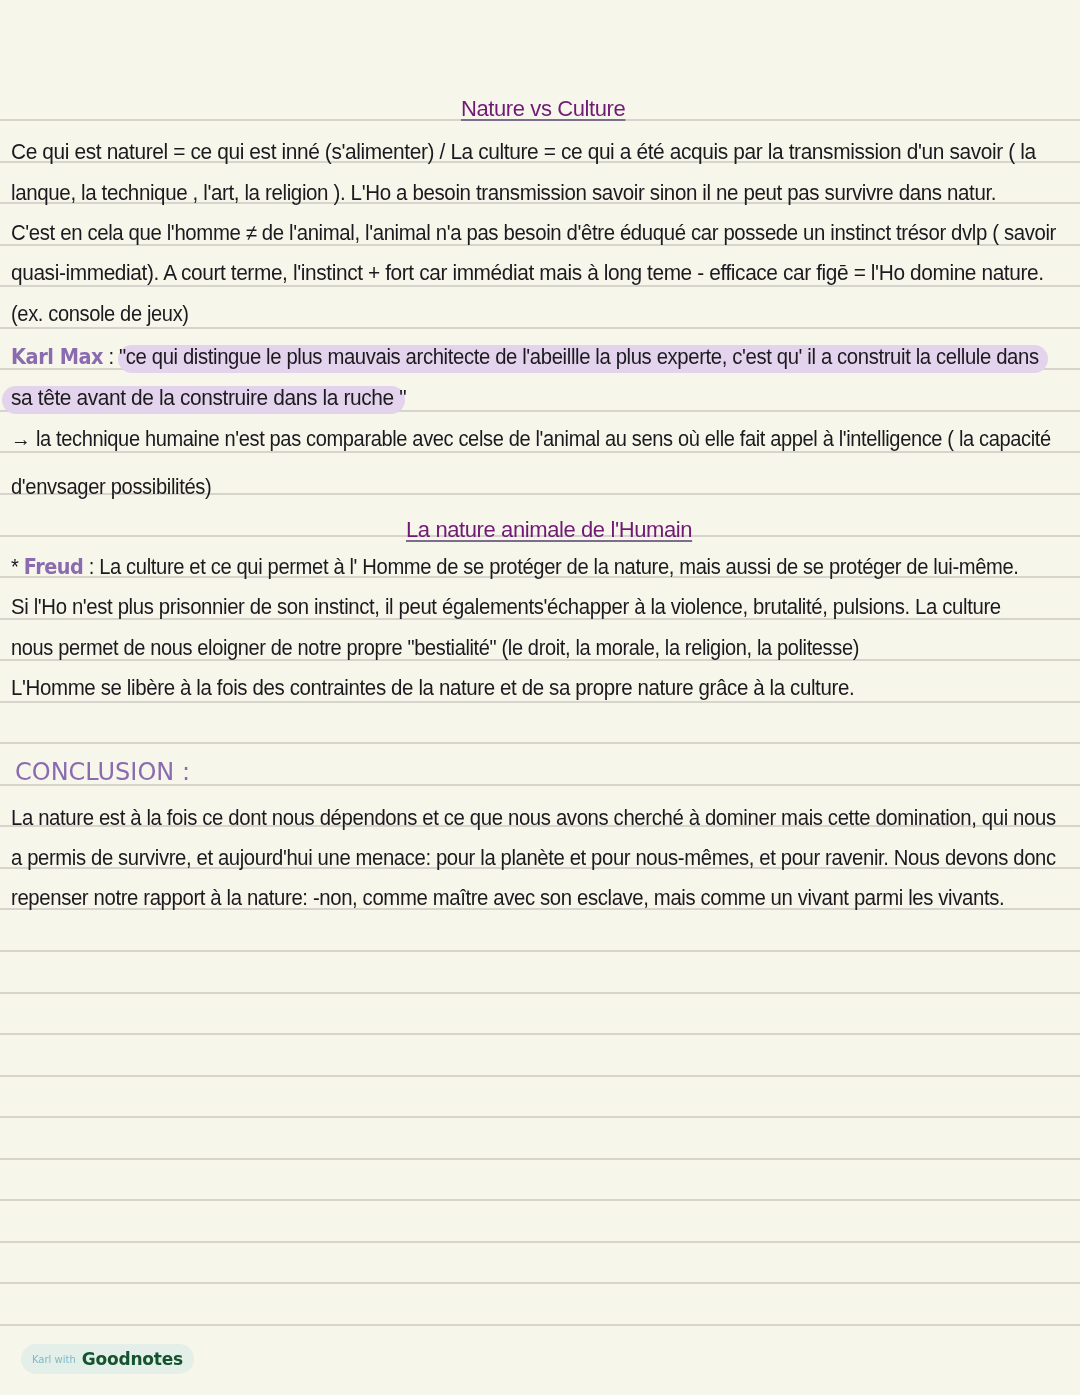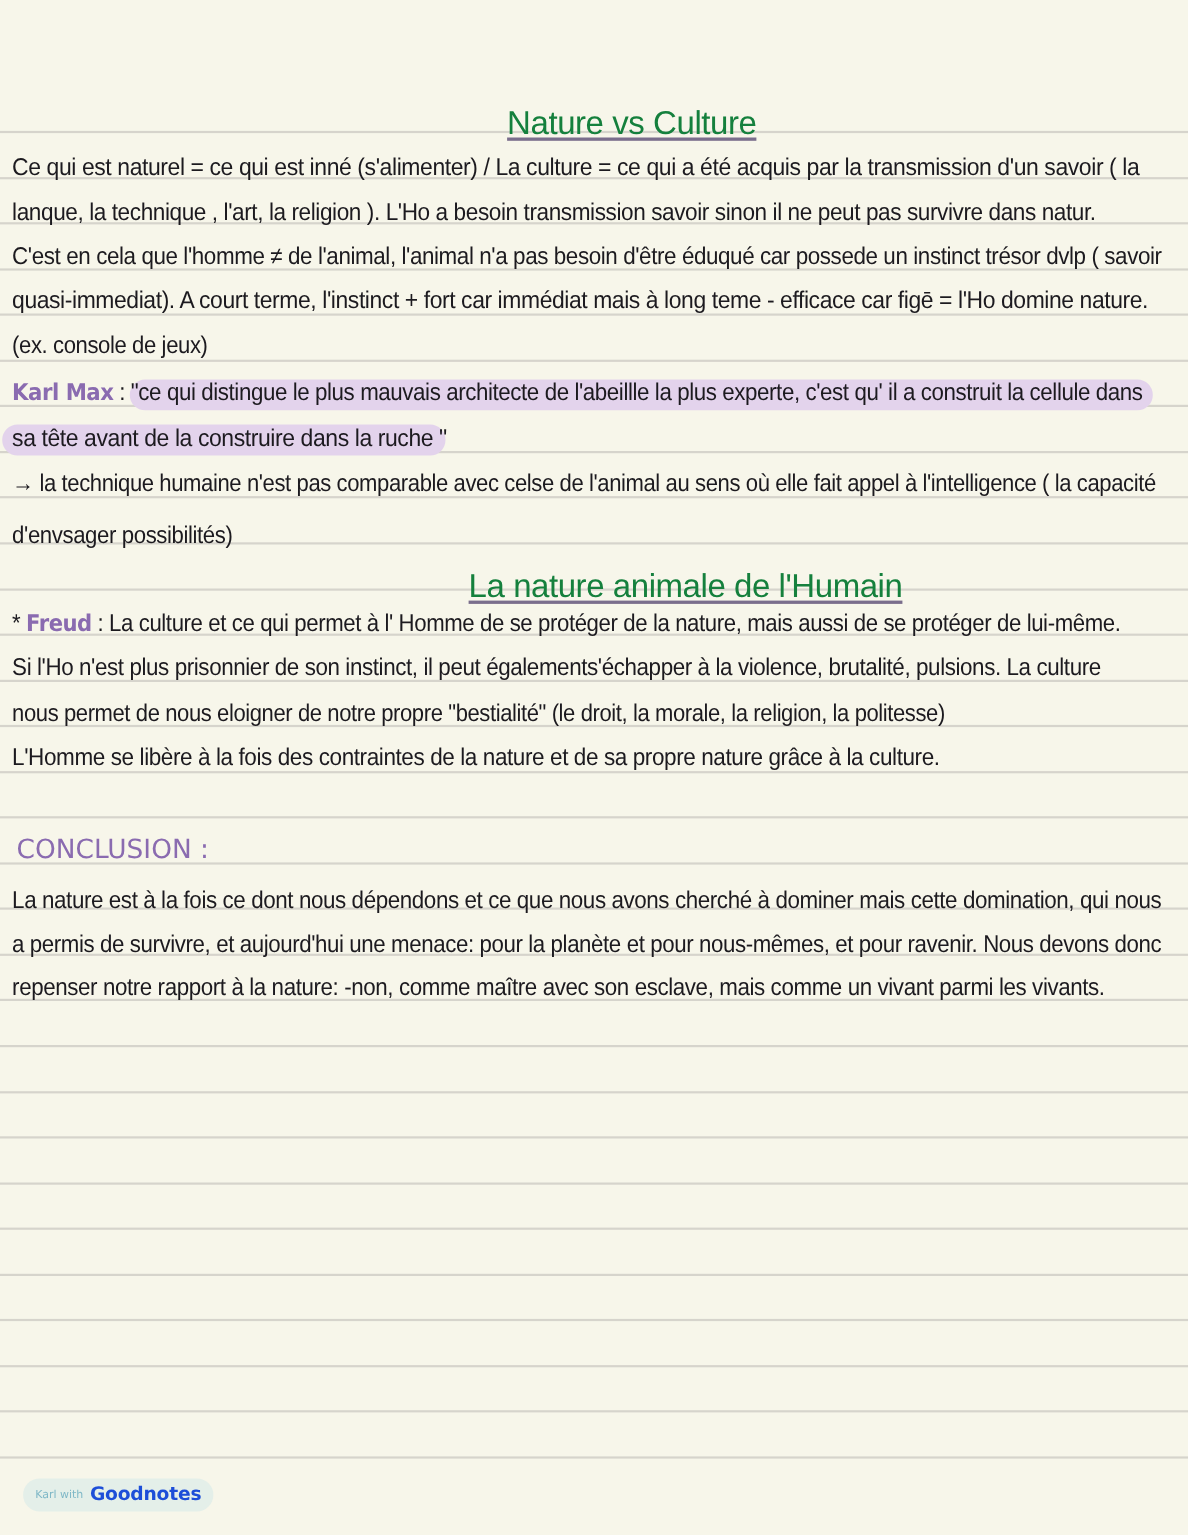--- a/index.html
+++ b/index.html
@@ -22,22 +22,22 @@
     position: absolute;
     left: 11px;
     white-space: nowrap;
     color: #1c1a1f;
     font-size: 22px;
     letter-spacing: -0.4px;
     transform-origin: left center;
   }
   .heading {
     position: absolute;
-    color: #15803d;
-    font-size: 30px;
+    color: #701a75;
+    font-size: 22px;
     text-decoration: underline;
     text-decoration-color: #7a6e8c;
     text-underline-offset: 3px;
     white-space: nowrap;
     letter-spacing: -0.4px;
   }
   .name {
     color: #8a6bb0;
     font-weight: bold;
     font-family: "DejaVu Sans", sans-serif;
@@ -65,21 +65,21 @@
     height: 30px;
     border-radius: 15px;
     background: #e4efe9;
     display: flex;
     align-items: center;
     justify-content: center;
     gap: 6px;
     font-family: "DejaVu Sans", sans-serif;
   }
   .badge .made { font-size: 10px; color: #7fb8c7; }
-  .badge .brand { font-size: 17px; color: #1d4ed8; font-weight: 600; letter-spacing: -0.2px; }
+  .badge .brand { font-size: 17px; color: #14532d; font-weight: 600; letter-spacing: -0.2px; }
 </style>
 </head>
 <body>
 
 <div id="rules">
     <div class="rule" style="top: 119px;"></div>
     <div class="rule" style="top: 161px;"></div>
     <div class="rule" style="top: 202px;"></div>
     <div class="rule" style="top: 244px;"></div>
     <div class="rule" style="top: 285px;"></div>
@@ -124,21 +124,21 @@
 <div class="line" style="top: 344px; transform: scaleX(0.921973);">
   <span class="name">Karl Max</span><span> : </span><span>"ce qui distingue le plus mauvais architecte de l'abeillle la plus experte, c'est qu' il a construit la cellule dans</span>
 </div>
 <div class="line" style="top: 385px; transform: scaleX(0.949519);">sa tête avant de la construire dans la ruche "</div>
 
 <div class="line" style="top: 426px; transform: scaleX(0.911481);">
   <span>→</span><span> la technique humaine n'est pas comparable avec celse de l'animal au sens où elle fait appel à l'intelligence ( la capacité</span>
 </div>
 <div class="line" style="top: 474px; transform: scaleX(0.917431);">d'envsager possibilités)</div>
 
-<div class="heading" style="left:426px; top:517px;">La nature animale de l'Humain</div>
+<div class="heading" style="left:406px; top:517px;">La nature animale de l'Humain</div>
 
 <div class="line" style="top: 554px; transform: scaleX(0.917197);">
   <span>* </span><span class="name">Freud</span><span> : </span><span>La culture et ce qui permet à l' Homme de se protéger de la nature, mais aussi de se protéger de lui-même.</span>
 </div>
 <div class="line" style="top: 594px; transform: scaleX(0.925234);">Si l'Ho n'est plus prisonnier de son instinct, il peut égalements'échapper à la violence, brutalité, pulsions. La culture</div>
 <div class="line" style="top: 635px; transform: scaleX(0.909871);">nous permet de nous eloigner de notre propre "bestialité" (le droit, la morale, la religion, la politesse)</div>
 <div class="line" style="top: 675px; transform: scaleX(0.930464);">L'Homme se libère à la fois des contraintes de la nature et de sa propre nature grâce à la culture.</div>
 
 <div class="conclusion" style="top:758px;">CONCLUSION :</div>
 <div class="line" style="top: 805px; transform: scaleX(0.924779);">La nature est à la fois ce dont nous dépendons et ce que nous avons cherché à dominer mais cette domination, qui nous</div>

